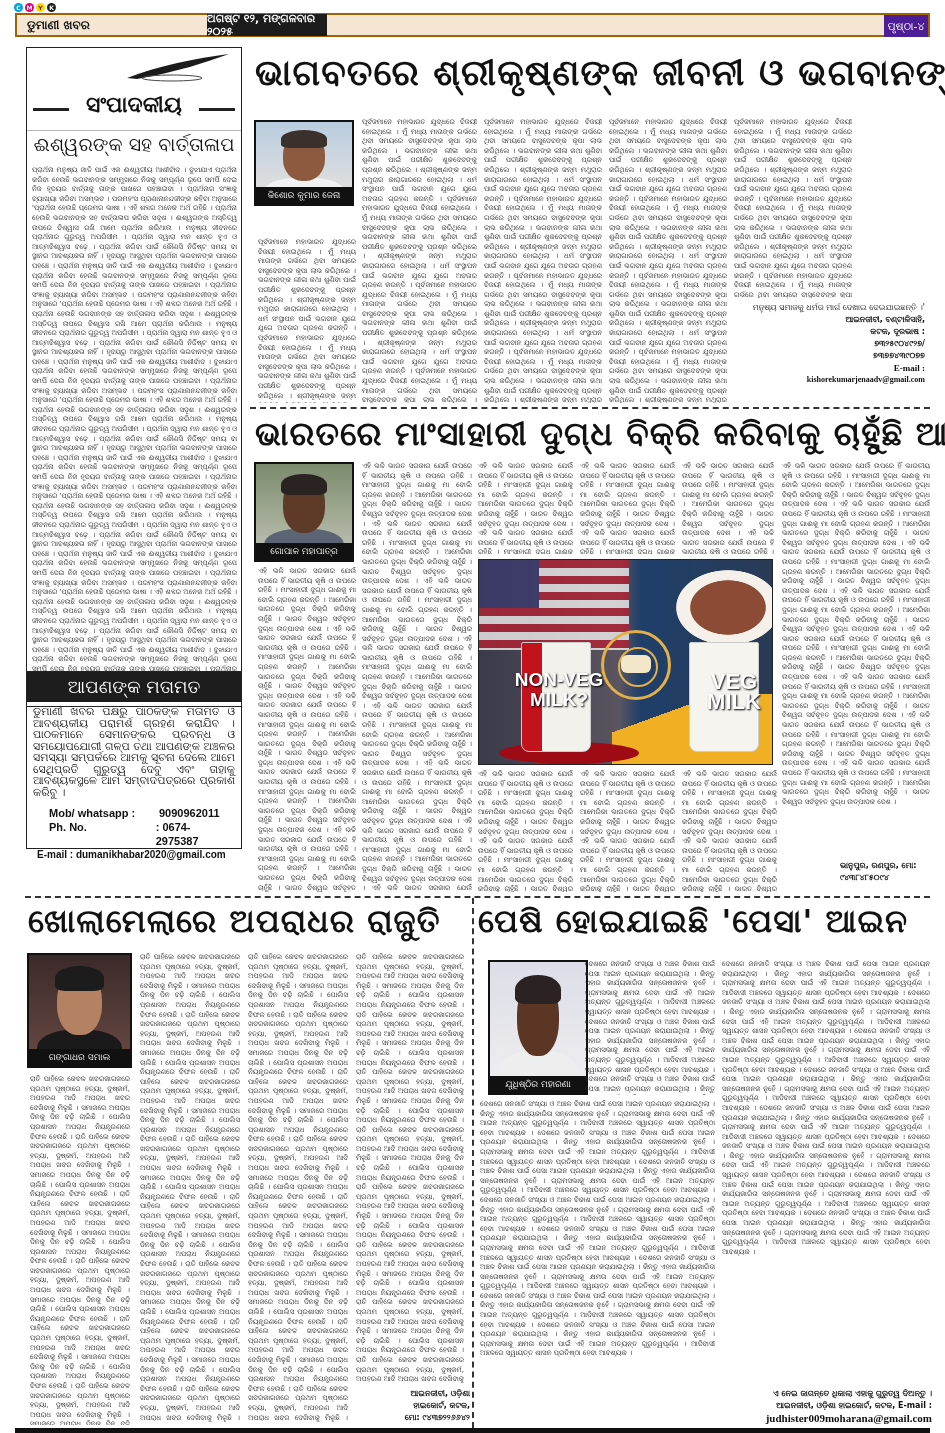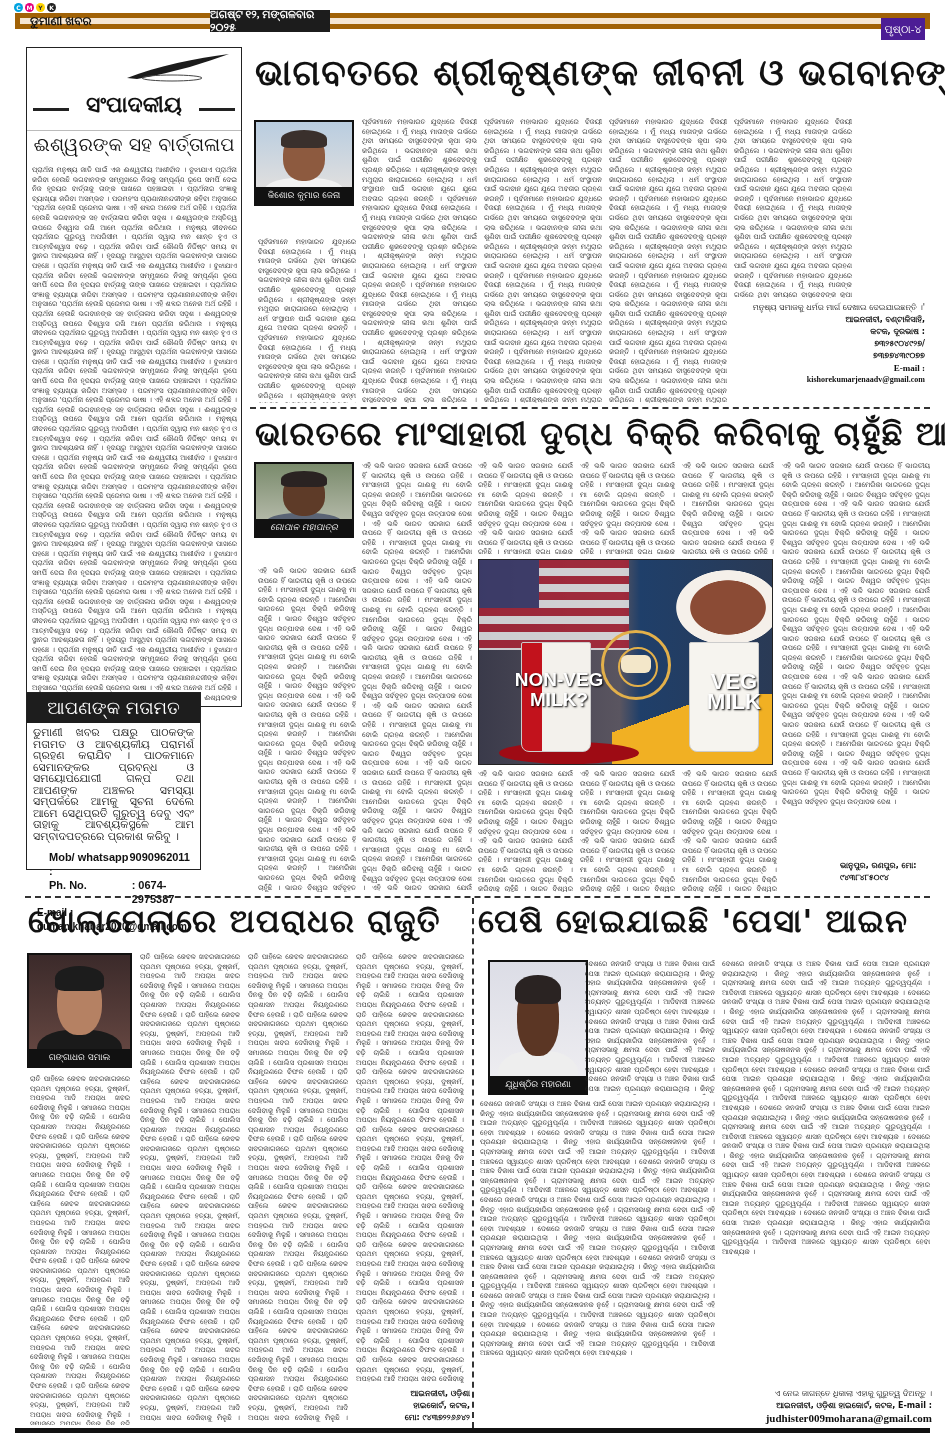--- a/index.html
+++ b/index.html
@@ -1,34 +1,34 @@
 <!DOCTYPE html>
 <html><head>
 <meta charset="utf-8">
 <style>
   * { box-sizing: border-box; margin: 0; padding: 0; }
   html, body { width: 945px; height: 1433px; background: #ffffff; overflow: hidden; }
   body { font-family: "DejaVu Sans", sans-serif; color: #111; position: relative; }
   .cmyk { position: absolute; left: 14px; top: 3px; display: flex; gap: 2px; }
   .cmyk span { width: 9px; height: 9px; border-radius: 50%; display: inline-block; font-size: 6px; color:#fff; text-align:center; line-height:9px; font-weight:bold;}
-  .masthead { position: absolute; left: 15px; top: 13px; width: 915px; height: 16px; background: #f5e6d3; border: 5px solid #a16207; display: flex; align-items: center; font-family: Liberation Serif, serif; }
+  .masthead { position: absolute; left: 15px; top: 13px; width: 915px; height: 24px; background: #f5e6d3; border: 2px solid #a16207; display: flex; align-items: center; }
   .masthead .paper { padding-left: 10px; font-size: 12px; font-weight: bold; width: 190px; }
   .masthead .date { position: absolute; left: 203px; width: 115px; height: 22px; background: #1c1c1c; color: #fff; font-size: 11px; font-weight: bold; display: flex; align-items: center; justify-content: center; }
   .masthead .date { left: 190px; width: 120px; }
   .masthead .pg { position: absolute; right: 0; top: 0; width: 44px; height: 22px; background: #4c1d95; color: #fff; font-size: 11px; display: flex; align-items: center; justify-content: center; }
   .box { position: absolute; border: 1px solid #222; }
   .editorial { left: 26px; top: 47px; width: 216px; height: 660px; }
   .quill { position: absolute; left: 90px; top: 4px; width: 115px; height: 30px; }
   .ed-title { position: absolute; left: 0; top: 44px; width: 100%; text-align: center; font-size: 22px; font-weight: bold; }
   .ed-title::before, .ed-title::after { content: ""; position: absolute; top: 16px; width: 36px; height: 3px; background:#222; }
   .ed-title::before { left: 6px; } .ed-title::after { right: 6px; }
   .ed-sub { position: absolute; left: 0; top: 82px; width: 100%; text-align: center; font-size: 19px; font-weight: normal; border-top:1px solid #bbb; padding-top:2px;}
   .text { font-size: 7px; line-height: 9.6px; text-align: justify; color: #222; overflow: hidden; }
   .ed-body { position: absolute; left: 5px; top: 118px; width: 205px; height: 535px; }
-  .opinion { left: 26px; top: 692px; width: 175px; height: 178px; }
+  .opinion { left: 26px; top: 671px; width: 216px; height: 178px; }
   .op-head { background: #1d1d1d; color: #fff; font-size: 18px; text-align: center; height: 30px; line-height: 30px; }
   .op-body { font-size: 11px; line-height: 11.5px; padding: 4px 6px; text-align: justify; }
   .op-contact { padding: 4px 10px; font-family: "Liberation Sans", sans-serif; font-size: 11px; font-weight: bold; line-height: 14px; }
   .op-contact .row { display: flex; padding-left: 12px; }
   .op-contact .lbl { width: 110px; }
   .headline { position: absolute; font-weight: bold; color: #111; white-space: nowrap; letter-spacing: 1px; }
   .h1 { left: 255px; top: 52px; font-size: 36px; }
   .h2 { left: 255px; top: 414px; font-size: 33px; }
   .h3 { left: 28px; top: 902px; font-size: 32px; }
   .h4 { left: 478px; top: 902px; font-size: 32px; }
@@ -118,21 +118,21 @@
   <div>ଆଇନଜୀବୀ, ବଣ୍ଟାଳିସାହି,</div>
   <div>କଟକ, ଦୂରଭାଷ :</div>
   <div>୭୩୨୫୯୦୪୯୨୭/</div>
   <div>୭୩୭୭୪୩୯୦୭୭</div>
   <div class="email">E-mail :</div>
   <div class="email" style="font-size:8px">kishorekumarjenaadv@gmail.com</div>
 </div>
 <div class="dash" style="left:250px;top:407px;width:680px;"></div>
 
 <div class="headline h2">ଭାରତରେ ମାଂସାହାରୀ ଦୁଗ୍ଧ ବିକ୍ରି କରିବାକୁ ଚାହୁଁଛି ଆମେରିକା</div>
-<div class="photo" style="left:254px;top:462px;width:100px;height:76px;background:linear-gradient(#7a8b6c,#c3c5b8);font-style:italic;">
+<div class="photo" style="left:254px;top:462px;width:100px;height:100px;background:linear-gradient(#7a8b6c,#c3c5b8);">
   <div class="shirt" style="background:#5b6475"></div>
     <div class="face" style="background:#5e3b28"></div>
     <div class="hair"></div>
   <div class="cap">ଗୋପାଳ ମହାପାତ୍ର</div>
 </div>
 <div class="col text" style="left:362px;top:462px;width:110px;height:430px;">ଏହି ଭଳି ଭାରତ ସରକାର ଯେଉଁ ଉପରେ ହିଁ ଭାରତୀୟ କୃଷି ଓ ଉପରେ ରହିଛି । ମାଂସାହାରୀ ଦୁଗ୍ଧ ଗାଈକୁ ମା ବୋଲି ଗ୍ରହଣ କରନ୍ତି । ଆମେରିକା ଭାରତରେ ଦୁଗ୍ଧ ବିକ୍ରି କରିବାକୁ ଚାହୁଁଛି । ଭାରତ ବିଶ୍ୱର ସର୍ବବୃହତ ଦୁଗ୍ଧ ଉତ୍ପାଦକ ଦେଶ । ଏହି ଭଳି ଭାରତ ସରକାର ଯେଉଁ ଉପରେ ହିଁ ଭାରତୀୟ କୃଷି ଓ ଉପରେ ରହିଛି । ମାଂସାହାରୀ ଦୁଗ୍ଧ ଗାଈକୁ ମା ବୋଲି ଗ୍ରହଣ କରନ୍ତି । ଆମେରିକା ଭାରତରେ ଦୁଗ୍ଧ ବିକ୍ରି କରିବାକୁ ଚାହୁଁଛି । ଭାରତ ବିଶ୍ୱର ସର୍ବବୃହତ ଦୁଗ୍ଧ ଉତ୍ପାଦକ ଦେଶ । ଏହି ଭଳି ଭାରତ ସରକାର ଯେଉଁ ଉପରେ ହିଁ ଭାରତୀୟ କୃଷି ଓ ଉପରେ ରହିଛି । ମାଂସାହାରୀ ଦୁଗ୍ଧ ଗାଈକୁ ମା ବୋଲି ଗ୍ରହଣ କରନ୍ତି । ଆମେରିକା ଭାରତରେ ଦୁଗ୍ଧ ବିକ୍ରି କରିବାକୁ ଚାହୁଁଛି । ଭାରତ ବିଶ୍ୱର ସର୍ବବୃହତ ଦୁଗ୍ଧ ଉତ୍ପାଦକ ଦେଶ । ଏହି ଭଳି ଭାରତ ସରକାର ଯେଉଁ ଉପରେ ହିଁ ଭାରତୀୟ କୃଷି ଓ ଉପରେ ରହିଛି । ମାଂସାହାରୀ ଦୁଗ୍ଧ ଗାଈକୁ ମା ବୋଲି ଗ୍ରହଣ କରନ୍ତି । ଆମେରିକା ଭାରତରେ ଦୁଗ୍ଧ ବିକ୍ରି କରିବାକୁ ଚାହୁଁଛି । ଭାରତ ବିଶ୍ୱର ସର୍ବବୃହତ ଦୁଗ୍ଧ ଉତ୍ପାଦକ ଦେଶ । ଏହି ଭଳି ଭାରତ ସରକାର ଯେଉଁ ଉପରେ ହିଁ ଭାରତୀୟ କୃଷି ଓ ଉପରେ ରହିଛି । ମାଂସାହାରୀ ଦୁଗ୍ଧ ଗାଈକୁ ମା ବୋଲି ଗ୍ରହଣ କରନ୍ତି । ଆମେରିକା ଭାରତରେ ଦୁଗ୍ଧ ବିକ୍ରି କରିବାକୁ ଚାହୁଁଛି । ଭାରତ ବିଶ୍ୱର ସର୍ବବୃହତ ଦୁଗ୍ଧ ଉତ୍ପାଦକ ଦେଶ । ଏହି ଭଳି ଭାରତ ସରକାର ଯେଉଁ ଉପରେ ହିଁ ଭାରତୀୟ କୃଷି ଓ ଉପରେ ରହିଛି । ମାଂସାହାରୀ ଦୁଗ୍ଧ ଗାଈକୁ ମା ବୋଲି ଗ୍ରହଣ କରନ୍ତି । ଆମେରିକା ଭାରତରେ ଦୁଗ୍ଧ ବିକ୍ରି କରିବାକୁ ଚାହୁଁଛି । ଭାରତ ବିଶ୍ୱର ସର୍ବବୃହତ ଦୁଗ୍ଧ ଉତ୍ପାଦକ ଦେଶ । ଏହି ଭଳି ଭାରତ ସରକାର ଯେଉଁ ଉପରେ ହିଁ ଭାରତୀୟ କୃଷି ଓ ଉପରେ ରହିଛି । ମାଂସାହାରୀ ଦୁଗ୍ଧ ଗାଈକୁ ମା ବୋଲି ଗ୍ରହଣ କରନ୍ତି । ଆମେରିକା ଭାରତରେ ଦୁଗ୍ଧ ବିକ୍ରି କରିବାକୁ ଚାହୁଁଛି । ଭାରତ ବିଶ୍ୱର ସର୍ବବୃହତ ଦୁଗ୍ଧ ଉତ୍ପାଦକ ଦେଶ । ଏହି ଭଳି ଭାରତ ସରକାର ଯେଉଁ ଉପରେ ହିଁ ଭାରତୀୟ କୃଷି ଓ ଉପରେ ରହିଛି । ମାଂସାହାରୀ ଦୁଗ୍ଧ ଗାଈକୁ ମା ବୋଲି ଗ୍ରହଣ କରନ୍ତି । ଆମେରିକା ଭାରତରେ ଦୁଗ୍ଧ ବିକ୍ରି କରିବାକୁ ଚାହୁଁଛି । ଭାରତ ବିଶ୍ୱର ସର୍ବବୃହତ ଦୁଗ୍ଧ ଉତ୍ପାଦକ ଦେଶ । </div>
 <div class="col text" style="left:258px;top:567px;width:98px;height:325px;">ଏହି ଭଳି ଭାରତ ସରକାର ଯେଉଁ ଉପରେ ହିଁ ଭାରତୀୟ କୃଷି ଓ ଉପରେ ରହିଛି । ମାଂସାହାରୀ ଦୁଗ୍ଧ ଗାଈକୁ ମା ବୋଲି ଗ୍ରହଣ କରନ୍ତି । ଆମେରିକା ଭାରତରେ ଦୁଗ୍ଧ ବିକ୍ରି କରିବାକୁ ଚାହୁଁଛି । ଭାରତ ବିଶ୍ୱର ସର୍ବବୃହତ ଦୁଗ୍ଧ ଉତ୍ପାଦକ ଦେଶ । ଏହି ଭଳି ଭାରତ ସରକାର ଯେଉଁ ଉପରେ ହିଁ ଭାରତୀୟ କୃଷି ଓ ଉପରେ ରହିଛି । ମାଂସାହାରୀ ଦୁଗ୍ଧ ଗାଈକୁ ମା ବୋଲି ଗ୍ରହଣ କରନ୍ତି । ଆମେରିକା ଭାରତରେ ଦୁଗ୍ଧ ବିକ୍ରି କରିବାକୁ ଚାହୁଁଛି । ଭାରତ ବିଶ୍ୱର ସର୍ବବୃହତ ଦୁଗ୍ଧ ଉତ୍ପାଦକ ଦେଶ । ଏହି ଭଳି ଭାରତ ସରକାର ଯେଉଁ ଉପରେ ହିଁ ଭାରତୀୟ କୃଷି ଓ ଉପରେ ରହିଛି । ମାଂସାହାରୀ ଦୁଗ୍ଧ ଗାଈକୁ ମା ବୋଲି ଗ୍ରହଣ କରନ୍ତି । ଆମେରିକା ଭାରତରେ ଦୁଗ୍ଧ ବିକ୍ରି କରିବାକୁ ଚାହୁଁଛି । ଭାରତ ବିଶ୍ୱର ସର୍ବବୃହତ ଦୁଗ୍ଧ ଉତ୍ପାଦକ ଦେଶ । ଏହି ଭଳି ଭାରତ ସରକାର ଯେଉଁ ଉପରେ ହିଁ ଭାରତୀୟ କୃଷି ଓ ଉପରେ ରହିଛି । ମାଂସାହାରୀ ଦୁଗ୍ଧ ଗାଈକୁ ମା ବୋଲି ଗ୍ରହଣ କରନ୍ତି । ଆମେରିକା ଭାରତରେ ଦୁଗ୍ଧ ବିକ୍ରି କରିବାକୁ ଚାହୁଁଛି । ଭାରତ ବିଶ୍ୱର ସର୍ବବୃହତ ଦୁଗ୍ଧ ଉତ୍ପାଦକ ଦେଶ । ଏହି ଭଳି ଭାରତ ସରକାର ଯେଉଁ ଉପରେ ହିଁ ଭାରତୀୟ କୃଷି ଓ ଉପରେ ରହିଛି । ମାଂସାହାରୀ ଦୁଗ୍ଧ ଗାଈକୁ ମା ବୋଲି ଗ୍ରହଣ କରନ୍ତି । ଆମେରିକା ଭାରତରେ ଦୁଗ୍ଧ ବିକ୍ରି କରିବାକୁ ଚାହୁଁଛି । ଭାରତ ବିଶ୍ୱର ସର୍ବବୃହତ ଦୁଗ୍ଧ ଉତ୍ପାଦକ ଦେଶ । ଏହି ଭଳି ଭାରତ ସରକାର ଯେଉଁ ଉପରେ ହିଁ ଭାରତୀୟ କୃଷି ଓ ଉପରେ ରହିଛି । ମାଂସାହାରୀ ଦୁଗ୍ଧ ଗାଈକୁ ମା ବୋଲି ଗ୍ରହଣ କରନ୍ତି । ଆମେରିକା ଭାରତରେ ଦୁଗ୍ଧ ବିକ୍ରି କରିବାକୁ ଚାହୁଁଛି । ଭାରତ ବିଶ୍ୱର ସର୍ବବୃହତ ଦୁଗ୍ଧ ଉତ୍ପାଦକ ଦେଶ । ଏହି ଭଳି ଭାରତ ସରକାର ଯେଉଁ ଉପରେ ହିଁ ଭାରତୀୟ କୃଷି ଓ ଉପରେ ରହିଛି । ମାଂସାହାରୀ ଦୁଗ୍ଧ ଗାଈକୁ ମା ବୋଲି ଗ୍ରହଣ କରନ୍ତି । ଆମେରିକା ଭାରତରେ ଦୁଗ୍ଧ ବିକ୍ରି କରିବାକୁ ଚାହୁଁଛି । ଭାରତ ବିଶ୍ୱର ସର୍ବବୃହତ ଦୁଗ୍ଧ ଉତ୍ପାଦକ ଦେଶ । ଏହି ଭଳି ଭାରତ ସରକାର ଯେଉଁ ଉପରେ ହିଁ ଭାରତୀୟ କୃଷି ଓ ଉପରେ ରହିଛି । ମାଂସାହାରୀ ଦୁଗ୍ଧ ଗାଈକୁ ମା ବୋଲି ଗ୍ରହଣ କରନ୍ତି । ଆମେରିକା ଭାରତରେ ଦୁଗ୍ଧ ବିକ୍ରି କରିବାକୁ ଚାହୁଁଛି । ଭାରତ ବିଶ୍ୱର ସର୍ବବୃହତ ଦୁଗ୍ଧ ଉତ୍ପାଦକ ଦେଶ । </div>
 <div class="col text" style="left:478px;top:462px;width:95px;height:92px;">ଏହି ଭଳି ଭାରତ ସରକାର ଯେଉଁ ଉପରେ ହିଁ ଭାରତୀୟ କୃଷି ଓ ଉପରେ ରହିଛି । ମାଂସାହାରୀ ଦୁଗ୍ଧ ଗାଈକୁ ମା ବୋଲି ଗ୍ରହଣ କରନ୍ତି । ଆମେରିକା ଭାରତରେ ଦୁଗ୍ଧ ବିକ୍ରି କରିବାକୁ ଚାହୁଁଛି । ଭାରତ ବିଶ୍ୱର ସର୍ବବୃହତ ଦୁଗ୍ଧ ଉତ୍ପାଦକ ଦେଶ । ଏହି ଭଳି ଭାରତ ସରକାର ଯେଉଁ ଉପରେ ହିଁ ଭାରତୀୟ କୃଷି ଓ ଉପରେ ରହିଛି । ମାଂସାହାରୀ ଦୁଗ୍ଧ ଗାଈକୁ ମା ବୋଲି ଗ୍ରହଣ କରନ୍ତି । ଆମେରିକା ଭାରତରେ ଦୁଗ୍ଧ ବିକ୍ରି କରିବାକୁ ଚାହୁଁଛି । ଭାରତ ବିଶ୍ୱର ସର୍ବବୃହତ ଦୁଗ୍ଧ ଉତ୍ପାଦକ ଦେଶ । ଏହି ଭଳି ଭାରତ ସରକାର ଯେଉଁ ଉପରେ ହିଁ ଭାରତୀୟ କୃଷି ଓ ଉପରେ ରହିଛି । ମାଂସାହାରୀ ଦୁଗ୍ଧ ଗାଈକୁ ମା ବୋଲି ଗ୍ରହଣ କରନ୍ତି । ଆମେରିକା ଭାରତରେ ଦୁଗ୍ଧ ବିକ୍ରି କରିବାକୁ ଚାହୁଁଛି । ଭାରତ ବିଶ୍ୱର ସର୍ବବୃହତ ଦୁଗ୍ଧ ଉତ୍ପାଦକ ଦେଶ । ଏହି ଭଳି ଭାରତ ସରକାର ଯେଉଁ ଉପରେ ହିଁ ଭାରତୀୟ କୃଷି ଓ ଉପରେ ରହିଛି । ମାଂସାହାରୀ ଦୁଗ୍ଧ ଗାଈକୁ ମା ବୋଲି ଗ୍ରହଣ କରନ୍ତି । ଆମେରିକା ଭାରତରେ ଦୁଗ୍ଧ ବିକ୍ରି କରିବାକୁ ଚାହୁଁଛି । ଭାରତ ବିଶ୍ୱର ସର୍ବବୃହତ ଦୁଗ୍ଧ ଉତ୍ପାଦକ ଦେଶ । ଏହି ଭଳି ଭାରତ ସରକାର ଯେଉଁ ଉପରେ ହିଁ ଭାରତୀୟ କୃଷି ଓ ଉପରେ ରହିଛି । ମାଂସାହାରୀ ଦୁଗ୍ଧ ଗାଈକୁ ମା ବୋଲି ଗ୍ରହଣ କରନ୍ତି । ଆମେରିକା ଭାରତରେ ଦୁଗ୍ଧ ବିକ୍ରି କରିବାକୁ ଚାହୁଁଛି । ଭାରତ ବିଶ୍ୱର ସର୍ବବୃହତ ଦୁଗ୍ଧ ଉତ୍ପାଦକ ଦେଶ । ଏହି ଭଳି ଭାରତ ସରକାର ଯେଉଁ ଉପରେ ହିଁ ଭାରତୀୟ କୃଷି ଓ ଉପରେ ରହିଛି । ମାଂସାହାରୀ ଦୁଗ୍ଧ ଗାଈକୁ ମା ବୋଲି ଗ୍ରହଣ କରନ୍ତି । ଆମେରିକା ଭାରତରେ ଦୁଗ୍ଧ ବିକ୍ରି କରିବାକୁ ଚାହୁଁଛି । ଭାରତ ବିଶ୍ୱର ସର୍ବବୃହତ ଦୁଗ୍ଧ ଉତ୍ପାଦକ ଦେଶ । ଏହି ଭଳି ଭାରତ ସରକାର ଯେଉଁ ଉପରେ ହିଁ ଭାରତୀୟ କୃଷି ଓ ଉପରେ ରହିଛି । ମାଂସାହାରୀ ଦୁଗ୍ଧ ଗାଈକୁ ମା ବୋଲି ଗ୍ରହଣ କରନ୍ତି । ଆମେରିକା ଭାରତରେ ଦୁଗ୍ଧ ବିକ୍ରି କରିବାକୁ ଚାହୁଁଛି । ଭାରତ ବିଶ୍ୱର ସର୍ବବୃହତ ଦୁଗ୍ଧ ଉତ୍ପାଦକ ଦେଶ । ଏହି ଭଳି ଭାରତ ସରକାର ଯେଉଁ ଉପରେ ହିଁ ଭାରତୀୟ କୃଷି ଓ ଉପରେ ରହିଛି । ମାଂସାହାରୀ ଦୁଗ୍ଧ ଗାଈକୁ ମା ବୋଲି ଗ୍ରହଣ କରନ୍ତି । ଆମେରିକା ଭାରତରେ ଦୁଗ୍ଧ ବିକ୍ରି କରିବାକୁ ଚାହୁଁଛି । ଭାରତ ବିଶ୍ୱର ସର୍ବବୃହତ ଦୁଗ୍ଧ ଉତ୍ପାଦକ ଦେଶ । </div>
 <div class="col text" style="left:580px;top:462px;width:95px;height:92px;">ଏହି ଭଳି ଭାରତ ସରକାର ଯେଉଁ ଉପରେ ହିଁ ଭାରତୀୟ କୃଷି ଓ ଉପରେ ରହିଛି । ମାଂସାହାରୀ ଦୁଗ୍ଧ ଗାଈକୁ ମା ବୋଲି ଗ୍ରହଣ କରନ୍ତି । ଆମେରିକା ଭାରତରେ ଦୁଗ୍ଧ ବିକ୍ରି କରିବାକୁ ଚାହୁଁଛି । ଭାରତ ବିଶ୍ୱର ସର୍ବବୃହତ ଦୁଗ୍ଧ ଉତ୍ପାଦକ ଦେଶ । ଏହି ଭଳି ଭାରତ ସରକାର ଯେଉଁ ଉପରେ ହିଁ ଭାରତୀୟ କୃଷି ଓ ଉପରେ ରହିଛି । ମାଂସାହାରୀ ଦୁଗ୍ଧ ଗାଈକୁ ମା ବୋଲି ଗ୍ରହଣ କରନ୍ତି । ଆମେରିକା ଭାରତରେ ଦୁଗ୍ଧ ବିକ୍ରି କରିବାକୁ ଚାହୁଁଛି । ଭାରତ ବିଶ୍ୱର ସର୍ବବୃହତ ଦୁଗ୍ଧ ଉତ୍ପାଦକ ଦେଶ । ଏହି ଭଳି ଭାରତ ସରକାର ଯେଉଁ ଉପରେ ହିଁ ଭାରତୀୟ କୃଷି ଓ ଉପରେ ରହିଛି । ମାଂସାହାରୀ ଦୁଗ୍ଧ ଗାଈକୁ ମା ବୋଲି ଗ୍ରହଣ କରନ୍ତି । ଆମେରିକା ଭାରତରେ ଦୁଗ୍ଧ ବିକ୍ରି କରିବାକୁ ଚାହୁଁଛି । ଭାରତ ବିଶ୍ୱର ସର୍ବବୃହତ ଦୁଗ୍ଧ ଉତ୍ପାଦକ ଦେଶ । ଏହି ଭଳି ଭାରତ ସରକାର ଯେଉଁ ଉପରେ ହିଁ ଭାରତୀୟ କୃଷି ଓ ଉପରେ ରହିଛି । ମାଂସାହାରୀ ଦୁଗ୍ଧ ଗାଈକୁ ମା ବୋଲି ଗ୍ରହଣ କରନ୍ତି । ଆମେରିକା ଭାରତରେ ଦୁଗ୍ଧ ବିକ୍ରି କରିବାକୁ ଚାହୁଁଛି । ଭାରତ ବିଶ୍ୱର ସର୍ବବୃହତ ଦୁଗ୍ଧ ଉତ୍ପାଦକ ଦେଶ । ଏହି ଭଳି ଭାରତ ସରକାର ଯେଉଁ ଉପରେ ହିଁ ଭାରତୀୟ କୃଷି ଓ ଉପରେ ରହିଛି । ମାଂସାହାରୀ ଦୁଗ୍ଧ ଗାଈକୁ ମା ବୋଲି ଗ୍ରହଣ କରନ୍ତି । ଆମେରିକା ଭାରତରେ ଦୁଗ୍ଧ ବିକ୍ରି କରିବାକୁ ଚାହୁଁଛି । ଭାରତ ବିଶ୍ୱର ସର୍ବବୃହତ ଦୁଗ୍ଧ ଉତ୍ପାଦକ ଦେଶ । ଏହି ଭଳି ଭାରତ ସରକାର ଯେଉଁ ଉପରେ ହିଁ ଭାରତୀୟ କୃଷି ଓ ଉପରେ ରହିଛି । ମାଂସାହାରୀ ଦୁଗ୍ଧ ଗାଈକୁ ମା ବୋଲି ଗ୍ରହଣ କରନ୍ତି । ଆମେରିକା ଭାରତରେ ଦୁଗ୍ଧ ବିକ୍ରି କରିବାକୁ ଚାହୁଁଛି । ଭାରତ ବିଶ୍ୱର ସର୍ବବୃହତ ଦୁଗ୍ଧ ଉତ୍ପାଦକ ଦେଶ । ଏହି ଭଳି ଭାରତ ସରକାର ଯେଉଁ ଉପରେ ହିଁ ଭାରତୀୟ କୃଷି ଓ ଉପରେ ରହିଛି । ମାଂସାହାରୀ ଦୁଗ୍ଧ ଗାଈକୁ ମା ବୋଲି ଗ୍ରହଣ କରନ୍ତି । ଆମେରିକା ଭାରତରେ ଦୁଗ୍ଧ ବିକ୍ରି କରିବାକୁ ଚାହୁଁଛି । ଭାରତ ବିଶ୍ୱର ସର୍ବବୃହତ ଦୁଗ୍ଧ ଉତ୍ପାଦକ ଦେଶ । ଏହି ଭଳି ଭାରତ ସରକାର ଯେଉଁ ଉପରେ ହିଁ ଭାରତୀୟ କୃଷି ଓ ଉପରେ ରହିଛି । ମାଂସାହାରୀ ଦୁଗ୍ଧ ଗାଈକୁ ମା ବୋଲି ଗ୍ରହଣ କରନ୍ତି । ଆମେରିକା ଭାରତରେ ଦୁଗ୍ଧ ବିକ୍ରି କରିବାକୁ ଚାହୁଁଛି । ଭାରତ ବିଶ୍ୱର ସର୍ବବୃହତ ଦୁଗ୍ଧ ଉତ୍ପାଦକ ଦେଶ । </div>
 <div class="col text" style="left:682px;top:462px;width:92px;height:92px;">ଏହି ଭଳି ଭାରତ ସରକାର ଯେଉଁ ଉପରେ ହିଁ ଭାରତୀୟ କୃଷି ଓ ଉପରେ ରହିଛି । ମାଂସାହାରୀ ଦୁଗ୍ଧ ଗାଈକୁ ମା ବୋଲି ଗ୍ରହଣ କରନ୍ତି । ଆମେରିକା ଭାରତରେ ଦୁଗ୍ଧ ବିକ୍ରି କରିବାକୁ ଚାହୁଁଛି । ଭାରତ ବିଶ୍ୱର ସର୍ବବୃହତ ଦୁଗ୍ଧ ଉତ୍ପାଦକ ଦେଶ । ଏହି ଭଳି ଭାରତ ସରକାର ଯେଉଁ ଉପରେ ହିଁ ଭାରତୀୟ କୃଷି ଓ ଉପରେ ରହିଛି । ମାଂସାହାରୀ ଦୁଗ୍ଧ ଗାଈକୁ ମା ବୋଲି ଗ୍ରହଣ କରନ୍ତି । ଆମେରିକା ଭାରତରେ ଦୁଗ୍ଧ ବିକ୍ରି କରିବାକୁ ଚାହୁଁଛି । ଭାରତ ବିଶ୍ୱର ସର୍ବବୃହତ ଦୁଗ୍ଧ ଉତ୍ପାଦକ ଦେଶ । ଏହି ଭଳି ଭାରତ ସରକାର ଯେଉଁ ଉପରେ ହିଁ ଭାରତୀୟ କୃଷି ଓ ଉପରେ ରହିଛି । ମାଂସାହାରୀ ଦୁଗ୍ଧ ଗାଈକୁ ମା ବୋଲି ଗ୍ରହଣ କରନ୍ତି । ଆମେରିକା ଭାରତରେ ଦୁଗ୍ଧ ବିକ୍ରି କରିବାକୁ ଚାହୁଁଛି । ଭାରତ ବିଶ୍ୱର ସର୍ବବୃହତ ଦୁଗ୍ଧ ଉତ୍ପାଦକ ଦେଶ । ଏହି ଭଳି ଭାରତ ସରକାର ଯେଉଁ ଉପରେ ହିଁ ଭାରତୀୟ କୃଷି ଓ ଉପରେ ରହିଛି । ମାଂସାହାରୀ ଦୁଗ୍ଧ ଗାଈକୁ ମା ବୋଲି ଗ୍ରହଣ କରନ୍ତି । ଆମେରିକା ଭାରତରେ ଦୁଗ୍ଧ ବିକ୍ରି କରିବାକୁ ଚାହୁଁଛି । ଭାରତ ବିଶ୍ୱର ସର୍ବବୃହତ ଦୁଗ୍ଧ ଉତ୍ପାଦକ ଦେଶ । ଏହି ଭଳି ଭାରତ ସରକାର ଯେଉଁ ଉପରେ ହିଁ ଭାରତୀୟ କୃଷି ଓ ଉପରେ ରହିଛି । ମାଂସାହାରୀ ଦୁଗ୍ଧ ଗାଈକୁ ମା ବୋଲି ଗ୍ରହଣ କରନ୍ତି । ଆମେରିକା ଭାରତରେ ଦୁଗ୍ଧ ବିକ୍ରି କରିବାକୁ ଚାହୁଁଛି । ଭାରତ ବିଶ୍ୱର ସର୍ବବୃହତ ଦୁଗ୍ଧ ଉତ୍ପାଦକ ଦେଶ । ଏହି ଭଳି ଭାରତ ସରକାର ଯେଉଁ ଉପରେ ହିଁ ଭାରତୀୟ କୃଷି ଓ ଉପରେ ରହିଛି । ମାଂସାହାରୀ ଦୁଗ୍ଧ ଗାଈକୁ ମା ବୋଲି ଗ୍ରହଣ କରନ୍ତି । ଆମେରିକା ଭାରତରେ ଦୁଗ୍ଧ ବିକ୍ରି କରିବାକୁ ଚାହୁଁଛି । ଭାରତ ବିଶ୍ୱର ସର୍ବବୃହତ ଦୁଗ୍ଧ ଉତ୍ପାଦକ ଦେଶ । ଏହି ଭଳି ଭାରତ ସରକାର ଯେଉଁ ଉପରେ ହିଁ ଭାରତୀୟ କୃଷି ଓ ଉପରେ ରହିଛି । ମାଂସାହାରୀ ଦୁଗ୍ଧ ଗାଈକୁ ମା ବୋଲି ଗ୍ରହଣ କରନ୍ତି । ଆମେରିକା ଭାରତରେ ଦୁଗ୍ଧ ବିକ୍ରି କରିବାକୁ ଚାହୁଁଛି । ଭାରତ ବିଶ୍ୱର ସର୍ବବୃହତ ଦୁଗ୍ଧ ଉତ୍ପାଦକ ଦେଶ । ଏହି ଭଳି ଭାରତ ସରକାର ଯେଉଁ ଉପରେ ହିଁ ଭାରତୀୟ କୃଷି ଓ ଉପରେ ରହିଛି । ମାଂସାହାରୀ ଦୁଗ୍ଧ ଗାଈକୁ ମା ବୋଲି ଗ୍ରହଣ କରନ୍ତି । ଆମେରିକା ଭାରତରେ ଦୁଗ୍ଧ ବିକ୍ରି କରିବାକୁ ଚାହୁଁଛି । ଭାରତ ବିଶ୍ୱର ସର୍ବବୃହତ ଦୁଗ୍ଧ ଉତ୍ପାଦକ ଦେଶ । </div>
@@ -183,18 +183,18 @@
 <div class="photo" style="left:478px;top:960px;width:100px;height:135px;background:linear-gradient(#dcdde6,#f0eff2);margin-left:10px;">
   <div class="shirt" style="background:#eeeeee"></div>
     <div class="face" style="background:#5b3624"></div>
     <div class="hair"></div>
   <div class="cap">ଯୁଧିଷ୍ଠିର ମହାରଣା</div>
 </div>
 <div class="col text" style="left:480px;top:1100px;width:235px;height:325px;">ଦେଶରେ ଜନଜାତି ସଂଖ୍ୟା ଓ ଅଞ୍ଚଳ ବିକାଶ ପାଇଁ ପେସା ଆଇନ ପ୍ରଣୟନ କରାଯାଇଥିଲା । କିନ୍ତୁ ଏହାର କାର୍ଯ୍ୟକାରିତା ସନ୍ତୋଷଜନକ ନୁହେଁ । ଗ୍ରାମସଭାକୁ କ୍ଷମତା ଦେବା ପାଇଁ ଏହି ଆଇନ ଅତ୍ୟନ୍ତ ଗୁରୁତ୍ୱପୂର୍ଣ୍ଣ । ଆଦିବାସୀ ଅଞ୍ଚଳରେ ସ୍ୱାୟତ୍ତ ଶାସନ ପ୍ରତିଷ୍ଠା ହେବା ଆବଶ୍ୟକ । ଦେଶରେ ଜନଜାତି ସଂଖ୍ୟା ଓ ଅଞ୍ଚଳ ବିକାଶ ପାଇଁ ପେସା ଆଇନ ପ୍ରଣୟନ କରାଯାଇଥିଲା । କିନ୍ତୁ ଏହାର କାର୍ଯ୍ୟକାରିତା ସନ୍ତୋଷଜନକ ନୁହେଁ । ଗ୍ରାମସଭାକୁ କ୍ଷମତା ଦେବା ପାଇଁ ଏହି ଆଇନ ଅତ୍ୟନ୍ତ ଗୁରୁତ୍ୱପୂର୍ଣ୍ଣ । ଆଦିବାସୀ ଅଞ୍ଚଳରେ ସ୍ୱାୟତ୍ତ ଶାସନ ପ୍ରତିଷ୍ଠା ହେବା ଆବଶ୍ୟକ । ଦେଶରେ ଜନଜାତି ସଂଖ୍ୟା ଓ ଅଞ୍ଚଳ ବିକାଶ ପାଇଁ ପେସା ଆଇନ ପ୍ରଣୟନ କରାଯାଇଥିଲା । କିନ୍ତୁ ଏହାର କାର୍ଯ୍ୟକାରିତା ସନ୍ତୋଷଜନକ ନୁହେଁ । ଗ୍ରାମସଭାକୁ କ୍ଷମତା ଦେବା ପାଇଁ ଏହି ଆଇନ ଅତ୍ୟନ୍ତ ଗୁରୁତ୍ୱପୂର୍ଣ୍ଣ । ଆଦିବାସୀ ଅଞ୍ଚଳରେ ସ୍ୱାୟତ୍ତ ଶାସନ ପ୍ରତିଷ୍ଠା ହେବା ଆବଶ୍ୟକ । ଦେଶରେ ଜନଜାତି ସଂଖ୍ୟା ଓ ଅଞ୍ଚଳ ବିକାଶ ପାଇଁ ପେସା ଆଇନ ପ୍ରଣୟନ କରାଯାଇଥିଲା । କିନ୍ତୁ ଏହାର କାର୍ଯ୍ୟକାରିତା ସନ୍ତୋଷଜନକ ନୁହେଁ । ଗ୍ରାମସଭାକୁ କ୍ଷମତା ଦେବା ପାଇଁ ଏହି ଆଇନ ଅତ୍ୟନ୍ତ ଗୁରୁତ୍ୱପୂର୍ଣ୍ଣ । ଆଦିବାସୀ ଅଞ୍ଚଳରେ ସ୍ୱାୟତ୍ତ ଶାସନ ପ୍ରତିଷ୍ଠା ହେବା ଆବଶ୍ୟକ । ଦେଶରେ ଜନଜାତି ସଂଖ୍ୟା ଓ ଅଞ୍ଚଳ ବିକାଶ ପାଇଁ ପେସା ଆଇନ ପ୍ରଣୟନ କରାଯାଇଥିଲା । କିନ୍ତୁ ଏହାର କାର୍ଯ୍ୟକାରିତା ସନ୍ତୋଷଜନକ ନୁହେଁ । ଗ୍ରାମସଭାକୁ କ୍ଷମତା ଦେବା ପାଇଁ ଏହି ଆଇନ ଅତ୍ୟନ୍ତ ଗୁରୁତ୍ୱପୂର୍ଣ୍ଣ । ଆଦିବାସୀ ଅଞ୍ଚଳରେ ସ୍ୱାୟତ୍ତ ଶାସନ ପ୍ରତିଷ୍ଠା ହେବା ଆବଶ୍ୟକ । ଦେଶରେ ଜନଜାତି ସଂଖ୍ୟା ଓ ଅଞ୍ଚଳ ବିକାଶ ପାଇଁ ପେସା ଆଇନ ପ୍ରଣୟନ କରାଯାଇଥିଲା । କିନ୍ତୁ ଏହାର କାର୍ଯ୍ୟକାରିତା ସନ୍ତୋଷଜନକ ନୁହେଁ । ଗ୍ରାମସଭାକୁ କ୍ଷମତା ଦେବା ପାଇଁ ଏହି ଆଇନ ଅତ୍ୟନ୍ତ ଗୁରୁତ୍ୱପୂର୍ଣ୍ଣ । ଆଦିବାସୀ ଅଞ୍ଚଳରେ ସ୍ୱାୟତ୍ତ ଶାସନ ପ୍ରତିଷ୍ଠା ହେବା ଆବଶ୍ୟକ । ଦେଶରେ ଜନଜାତି ସଂଖ୍ୟା ଓ ଅଞ୍ଚଳ ବିକାଶ ପାଇଁ ପେସା ଆଇନ ପ୍ରଣୟନ କରାଯାଇଥିଲା । କିନ୍ତୁ ଏହାର କାର୍ଯ୍ୟକାରିତା ସନ୍ତୋଷଜନକ ନୁହେଁ । ଗ୍ରାମସଭାକୁ କ୍ଷମତା ଦେବା ପାଇଁ ଏହି ଆଇନ ଅତ୍ୟନ୍ତ ଗୁରୁତ୍ୱପୂର୍ଣ୍ଣ । ଆଦିବାସୀ ଅଞ୍ଚଳରେ ସ୍ୱାୟତ୍ତ ଶାସନ ପ୍ରତିଷ୍ଠା ହେବା ଆବଶ୍ୟକ । ଦେଶରେ ଜନଜାତି ସଂଖ୍ୟା ଓ ଅଞ୍ଚଳ ବିକାଶ ପାଇଁ ପେସା ଆଇନ ପ୍ରଣୟନ କରାଯାଇଥିଲା । କିନ୍ତୁ ଏହାର କାର୍ଯ୍ୟକାରିତା ସନ୍ତୋଷଜନକ ନୁହେଁ । ଗ୍ରାମସଭାକୁ କ୍ଷମତା ଦେବା ପାଇଁ ଏହି ଆଇନ ଅତ୍ୟନ୍ତ ଗୁରୁତ୍ୱପୂର୍ଣ୍ଣ । ଆଦିବାସୀ ଅଞ୍ଚଳରେ ସ୍ୱାୟତ୍ତ ଶାସନ ପ୍ରତିଷ୍ଠା ହେବା ଆବଶ୍ୟକ । </div>
 <div class="col text" style="left:585px;top:960px;width:130px;height:135px;">ଦେଶରେ ଜନଜାତି ସଂଖ୍ୟା ଓ ଅଞ୍ଚଳ ବିକାଶ ପାଇଁ ପେସା ଆଇନ ପ୍ରଣୟନ କରାଯାଇଥିଲା । କିନ୍ତୁ ଏହାର କାର୍ଯ୍ୟକାରିତା ସନ୍ତୋଷଜନକ ନୁହେଁ । ଗ୍ରାମସଭାକୁ କ୍ଷମତା ଦେବା ପାଇଁ ଏହି ଆଇନ ଅତ୍ୟନ୍ତ ଗୁରୁତ୍ୱପୂର୍ଣ୍ଣ । ଆଦିବାସୀ ଅଞ୍ଚଳରେ ସ୍ୱାୟତ୍ତ ଶାସନ ପ୍ରତିଷ୍ଠା ହେବା ଆବଶ୍ୟକ । ଦେଶରେ ଜନଜାତି ସଂଖ୍ୟା ଓ ଅଞ୍ଚଳ ବିକାଶ ପାଇଁ ପେସା ଆଇନ ପ୍ରଣୟନ କରାଯାଇଥିଲା । କିନ୍ତୁ ଏହାର କାର୍ଯ୍ୟକାରିତା ସନ୍ତୋଷଜନକ ନୁହେଁ । ଗ୍ରାମସଭାକୁ କ୍ଷମତା ଦେବା ପାଇଁ ଏହି ଆଇନ ଅତ୍ୟନ୍ତ ଗୁରୁତ୍ୱପୂର୍ଣ୍ଣ । ଆଦିବାସୀ ଅଞ୍ଚଳରେ ସ୍ୱାୟତ୍ତ ଶାସନ ପ୍ରତିଷ୍ଠା ହେବା ଆବଶ୍ୟକ । ଦେଶରେ ଜନଜାତି ସଂଖ୍ୟା ଓ ଅଞ୍ଚଳ ବିକାଶ ପାଇଁ ପେସା ଆଇନ ପ୍ରଣୟନ କରାଯାଇଥିଲା । କିନ୍ତୁ ଏହାର କାର୍ଯ୍ୟକାରିତା ସନ୍ତୋଷଜନକ ନୁହେଁ । ଗ୍ରାମସଭାକୁ କ୍ଷମତା ଦେବା ପାଇଁ ଏହି ଆଇନ ଅତ୍ୟନ୍ତ ଗୁରୁତ୍ୱପୂର୍ଣ୍ଣ । ଆଦିବାସୀ ଅଞ୍ଚଳରେ ସ୍ୱାୟତ୍ତ ଶାସନ ପ୍ରତିଷ୍ଠା ହେବା ଆବଶ୍ୟକ । ଦେଶରେ ଜନଜାତି ସଂଖ୍ୟା ଓ ଅଞ୍ଚଳ ବିକାଶ ପାଇଁ ପେସା ଆଇନ ପ୍ରଣୟନ କରାଯାଇଥିଲା । କିନ୍ତୁ ଏହାର କାର୍ଯ୍ୟକାରିତା ସନ୍ତୋଷଜନକ ନୁହେଁ । ଗ୍ରାମସଭାକୁ କ୍ଷମତା ଦେବା ପାଇଁ ଏହି ଆଇନ ଅତ୍ୟନ୍ତ ଗୁରୁତ୍ୱପୂର୍ଣ୍ଣ । ଆଦିବାସୀ ଅଞ୍ଚଳରେ ସ୍ୱାୟତ୍ତ ଶାସନ ପ୍ରତିଷ୍ଠା ହେବା ଆବଶ୍ୟକ । ଦେଶରେ ଜନଜାତି ସଂଖ୍ୟା ଓ ଅଞ୍ଚଳ ବିକାଶ ପାଇଁ ପେସା ଆଇନ ପ୍ରଣୟନ କରାଯାଇଥିଲା । କିନ୍ତୁ ଏହାର କାର୍ଯ୍ୟକାରିତା ସନ୍ତୋଷଜନକ ନୁହେଁ । ଗ୍ରାମସଭାକୁ କ୍ଷମତା ଦେବା ପାଇଁ ଏହି ଆଇନ ଅତ୍ୟନ୍ତ ଗୁରୁତ୍ୱପୂର୍ଣ୍ଣ । ଆଦିବାସୀ ଅଞ୍ଚଳରେ ସ୍ୱାୟତ୍ତ ଶାସନ ପ୍ରତିଷ୍ଠା ହେବା ଆବଶ୍ୟକ । ଦେଶରେ ଜନଜାତି ସଂଖ୍ୟା ଓ ଅଞ୍ଚଳ ବିକାଶ ପାଇଁ ପେସା ଆଇନ ପ୍ରଣୟନ କରାଯାଇଥିଲା । କିନ୍ତୁ ଏହାର କାର୍ଯ୍ୟକାରିତା ସନ୍ତୋଷଜନକ ନୁହେଁ । ଗ୍ରାମସଭାକୁ କ୍ଷମତା ଦେବା ପାଇଁ ଏହି ଆଇନ ଅତ୍ୟନ୍ତ ଗୁରୁତ୍ୱପୂର୍ଣ୍ଣ । ଆଦିବାସୀ ଅଞ୍ଚଳରେ ସ୍ୱାୟତ୍ତ ଶାସନ ପ୍ରତିଷ୍ଠା ହେବା ଆବଶ୍ୟକ । ଦେଶରେ ଜନଜାତି ସଂଖ୍ୟା ଓ ଅଞ୍ଚଳ ବିକାଶ ପାଇଁ ପେସା ଆଇନ ପ୍ରଣୟନ କରାଯାଇଥିଲା । କିନ୍ତୁ ଏହାର କାର୍ଯ୍ୟକାରିତା ସନ୍ତୋଷଜନକ ନୁହେଁ । ଗ୍ରାମସଭାକୁ କ୍ଷମତା ଦେବା ପାଇଁ ଏହି ଆଇନ ଅତ୍ୟନ୍ତ ଗୁରୁତ୍ୱପୂର୍ଣ୍ଣ । ଆଦିବାସୀ ଅଞ୍ଚଳରେ ସ୍ୱାୟତ୍ତ ଶାସନ ପ୍ରତିଷ୍ଠା ହେବା ଆବଶ୍ୟକ । ଦେଶରେ ଜନଜାତି ସଂଖ୍ୟା ଓ ଅଞ୍ଚଳ ବିକାଶ ପାଇଁ ପେସା ଆଇନ ପ୍ରଣୟନ କରାଯାଇଥିଲା । କିନ୍ତୁ ଏହାର କାର୍ଯ୍ୟକାରିତା ସନ୍ତୋଷଜନକ ନୁହେଁ । ଗ୍ରାମସଭାକୁ କ୍ଷମତା ଦେବା ପାଇଁ ଏହି ଆଇନ ଅତ୍ୟନ୍ତ ଗୁରୁତ୍ୱପୂର୍ଣ୍ଣ । ଆଦିବାସୀ ଅଞ୍ଚଳରେ ସ୍ୱାୟତ୍ତ ଶାସନ ପ୍ରତିଷ୍ଠା ହେବା ଆବଶ୍ୟକ । </div>
 <div class="col text" style="left:722px;top:960px;width:208px;height:425px;">ଦେଶରେ ଜନଜାତି ସଂଖ୍ୟା ଓ ଅଞ୍ଚଳ ବିକାଶ ପାଇଁ ପେସା ଆଇନ ପ୍ରଣୟନ କରାଯାଇଥିଲା । କିନ୍ତୁ ଏହାର କାର୍ଯ୍ୟକାରିତା ସନ୍ତୋଷଜନକ ନୁହେଁ । ଗ୍ରାମସଭାକୁ କ୍ଷମତା ଦେବା ପାଇଁ ଏହି ଆଇନ ଅତ୍ୟନ୍ତ ଗୁରୁତ୍ୱପୂର୍ଣ୍ଣ । ଆଦିବାସୀ ଅଞ୍ଚଳରେ ସ୍ୱାୟତ୍ତ ଶାସନ ପ୍ରତିଷ୍ଠା ହେବା ଆବଶ୍ୟକ । ଦେଶରେ ଜନଜାତି ସଂଖ୍ୟା ଓ ଅଞ୍ଚଳ ବିକାଶ ପାଇଁ ପେସା ଆଇନ ପ୍ରଣୟନ କରାଯାଇଥିଲା । କିନ୍ତୁ ଏହାର କାର୍ଯ୍ୟକାରିତା ସନ୍ତୋଷଜନକ ନୁହେଁ । ଗ୍ରାମସଭାକୁ କ୍ଷମତା ଦେବା ପାଇଁ ଏହି ଆଇନ ଅତ୍ୟନ୍ତ ଗୁରୁତ୍ୱପୂର୍ଣ୍ଣ । ଆଦିବାସୀ ଅଞ୍ଚଳରେ ସ୍ୱାୟତ୍ତ ଶାସନ ପ୍ରତିଷ୍ଠା ହେବା ଆବଶ୍ୟକ । ଦେଶରେ ଜନଜାତି ସଂଖ୍ୟା ଓ ଅଞ୍ଚଳ ବିକାଶ ପାଇଁ ପେସା ଆଇନ ପ୍ରଣୟନ କରାଯାଇଥିଲା । କିନ୍ତୁ ଏହାର କାର୍ଯ୍ୟକାରିତା ସନ୍ତୋଷଜନକ ନୁହେଁ । ଗ୍ରାମସଭାକୁ କ୍ଷମତା ଦେବା ପାଇଁ ଏହି ଆଇନ ଅତ୍ୟନ୍ତ ଗୁରୁତ୍ୱପୂର୍ଣ୍ଣ । ଆଦିବାସୀ ଅଞ୍ଚଳରେ ସ୍ୱାୟତ୍ତ ଶାସନ ପ୍ରତିଷ୍ଠା ହେବା ଆବଶ୍ୟକ । ଦେଶରେ ଜନଜାତି ସଂଖ୍ୟା ଓ ଅଞ୍ଚଳ ବିକାଶ ପାଇଁ ପେସା ଆଇନ ପ୍ରଣୟନ କରାଯାଇଥିଲା । କିନ୍ତୁ ଏହାର କାର୍ଯ୍ୟକାରିତା ସନ୍ତୋଷଜନକ ନୁହେଁ । ଗ୍ରାମସଭାକୁ କ୍ଷମତା ଦେବା ପାଇଁ ଏହି ଆଇନ ଅତ୍ୟନ୍ତ ଗୁରୁତ୍ୱପୂର୍ଣ୍ଣ । ଆଦିବାସୀ ଅଞ୍ଚଳରେ ସ୍ୱାୟତ୍ତ ଶାସନ ପ୍ରତିଷ୍ଠା ହେବା ଆବଶ୍ୟକ । ଦେଶରେ ଜନଜାତି ସଂଖ୍ୟା ଓ ଅଞ୍ଚଳ ବିକାଶ ପାଇଁ ପେସା ଆଇନ ପ୍ରଣୟନ କରାଯାଇଥିଲା । କିନ୍ତୁ ଏହାର କାର୍ଯ୍ୟକାରିତା ସନ୍ତୋଷଜନକ ନୁହେଁ । ଗ୍ରାମସଭାକୁ କ୍ଷମତା ଦେବା ପାଇଁ ଏହି ଆଇନ ଅତ୍ୟନ୍ତ ଗୁରୁତ୍ୱପୂର୍ଣ୍ଣ । ଆଦିବାସୀ ଅଞ୍ଚଳରେ ସ୍ୱାୟତ୍ତ ଶାସନ ପ୍ରତିଷ୍ଠା ହେବା ଆବଶ୍ୟକ । ଦେଶରେ ଜନଜାତି ସଂଖ୍ୟା ଓ ଅଞ୍ଚଳ ବିକାଶ ପାଇଁ ପେସା ଆଇନ ପ୍ରଣୟନ କରାଯାଇଥିଲା । କିନ୍ତୁ ଏହାର କାର୍ଯ୍ୟକାରିତା ସନ୍ତୋଷଜନକ ନୁହେଁ । ଗ୍ରାମସଭାକୁ କ୍ଷମତା ଦେବା ପାଇଁ ଏହି ଆଇନ ଅତ୍ୟନ୍ତ ଗୁରୁତ୍ୱପୂର୍ଣ୍ଣ । ଆଦିବାସୀ ଅଞ୍ଚଳରେ ସ୍ୱାୟତ୍ତ ଶାସନ ପ୍ରତିଷ୍ଠା ହେବା ଆବଶ୍ୟକ । ଦେଶରେ ଜନଜାତି ସଂଖ୍ୟା ଓ ଅଞ୍ଚଳ ବିକାଶ ପାଇଁ ପେସା ଆଇନ ପ୍ରଣୟନ କରାଯାଇଥିଲା । କିନ୍ତୁ ଏହାର କାର୍ଯ୍ୟକାରିତା ସନ୍ତୋଷଜନକ ନୁହେଁ । ଗ୍ରାମସଭାକୁ କ୍ଷମତା ଦେବା ପାଇଁ ଏହି ଆଇନ ଅତ୍ୟନ୍ତ ଗୁରୁତ୍ୱପୂର୍ଣ୍ଣ । ଆଦିବାସୀ ଅଞ୍ଚଳରେ ସ୍ୱାୟତ୍ତ ଶାସନ ପ୍ରତିଷ୍ଠା ହେବା ଆବଶ୍ୟକ । ଦେଶରେ ଜନଜାତି ସଂଖ୍ୟା ଓ ଅଞ୍ଚଳ ବିକାଶ ପାଇଁ ପେସା ଆଇନ ପ୍ରଣୟନ କରାଯାଇଥିଲା । କିନ୍ତୁ ଏହାର କାର୍ଯ୍ୟକାରିତା ସନ୍ତୋଷଜନକ ନୁହେଁ । ଗ୍ରାମସଭାକୁ କ୍ଷମତା ଦେବା ପାଇଁ ଏହି ଆଇନ ଅତ୍ୟନ୍ତ ଗୁରୁତ୍ୱପୂର୍ଣ୍ଣ । ଆଦିବାସୀ ଅଞ୍ଚଳରେ ସ୍ୱାୟତ୍ତ ଶାସନ ପ୍ରତିଷ୍ଠା ହେବା ଆବଶ୍ୟକ । </div>
 <div class="sig" style="left:722px;top:1388px;width:210px;">
-  <div style="font-weight:normal">ଏ ନେଇ ଜାଗନ୍ତେ ଧିକାଲା ଏହାକୁ ଗୁରୁତ୍ୱ ଦିଅନ୍ତୁ ।</div>
+  <div style="font-weight:bold">ଏ ନେଇ ଜାଗନ୍ତେ ଧିକାଲା ଏହାକୁ ଗୁରୁତ୍ୱ ଦିଅନ୍ତୁ ।</div>
   <div>ଆଇନଜୀବୀ, ଓଡ଼ିଶା ହାଇକୋର୍ଟ, କଟକ, E-mail :</div>
   <div class="email" style="font-size:11px">judhister009moharana@gmail.com</div>
 </div>
 
 <div class="bottom-bar"></div>
 
 </body></html>

